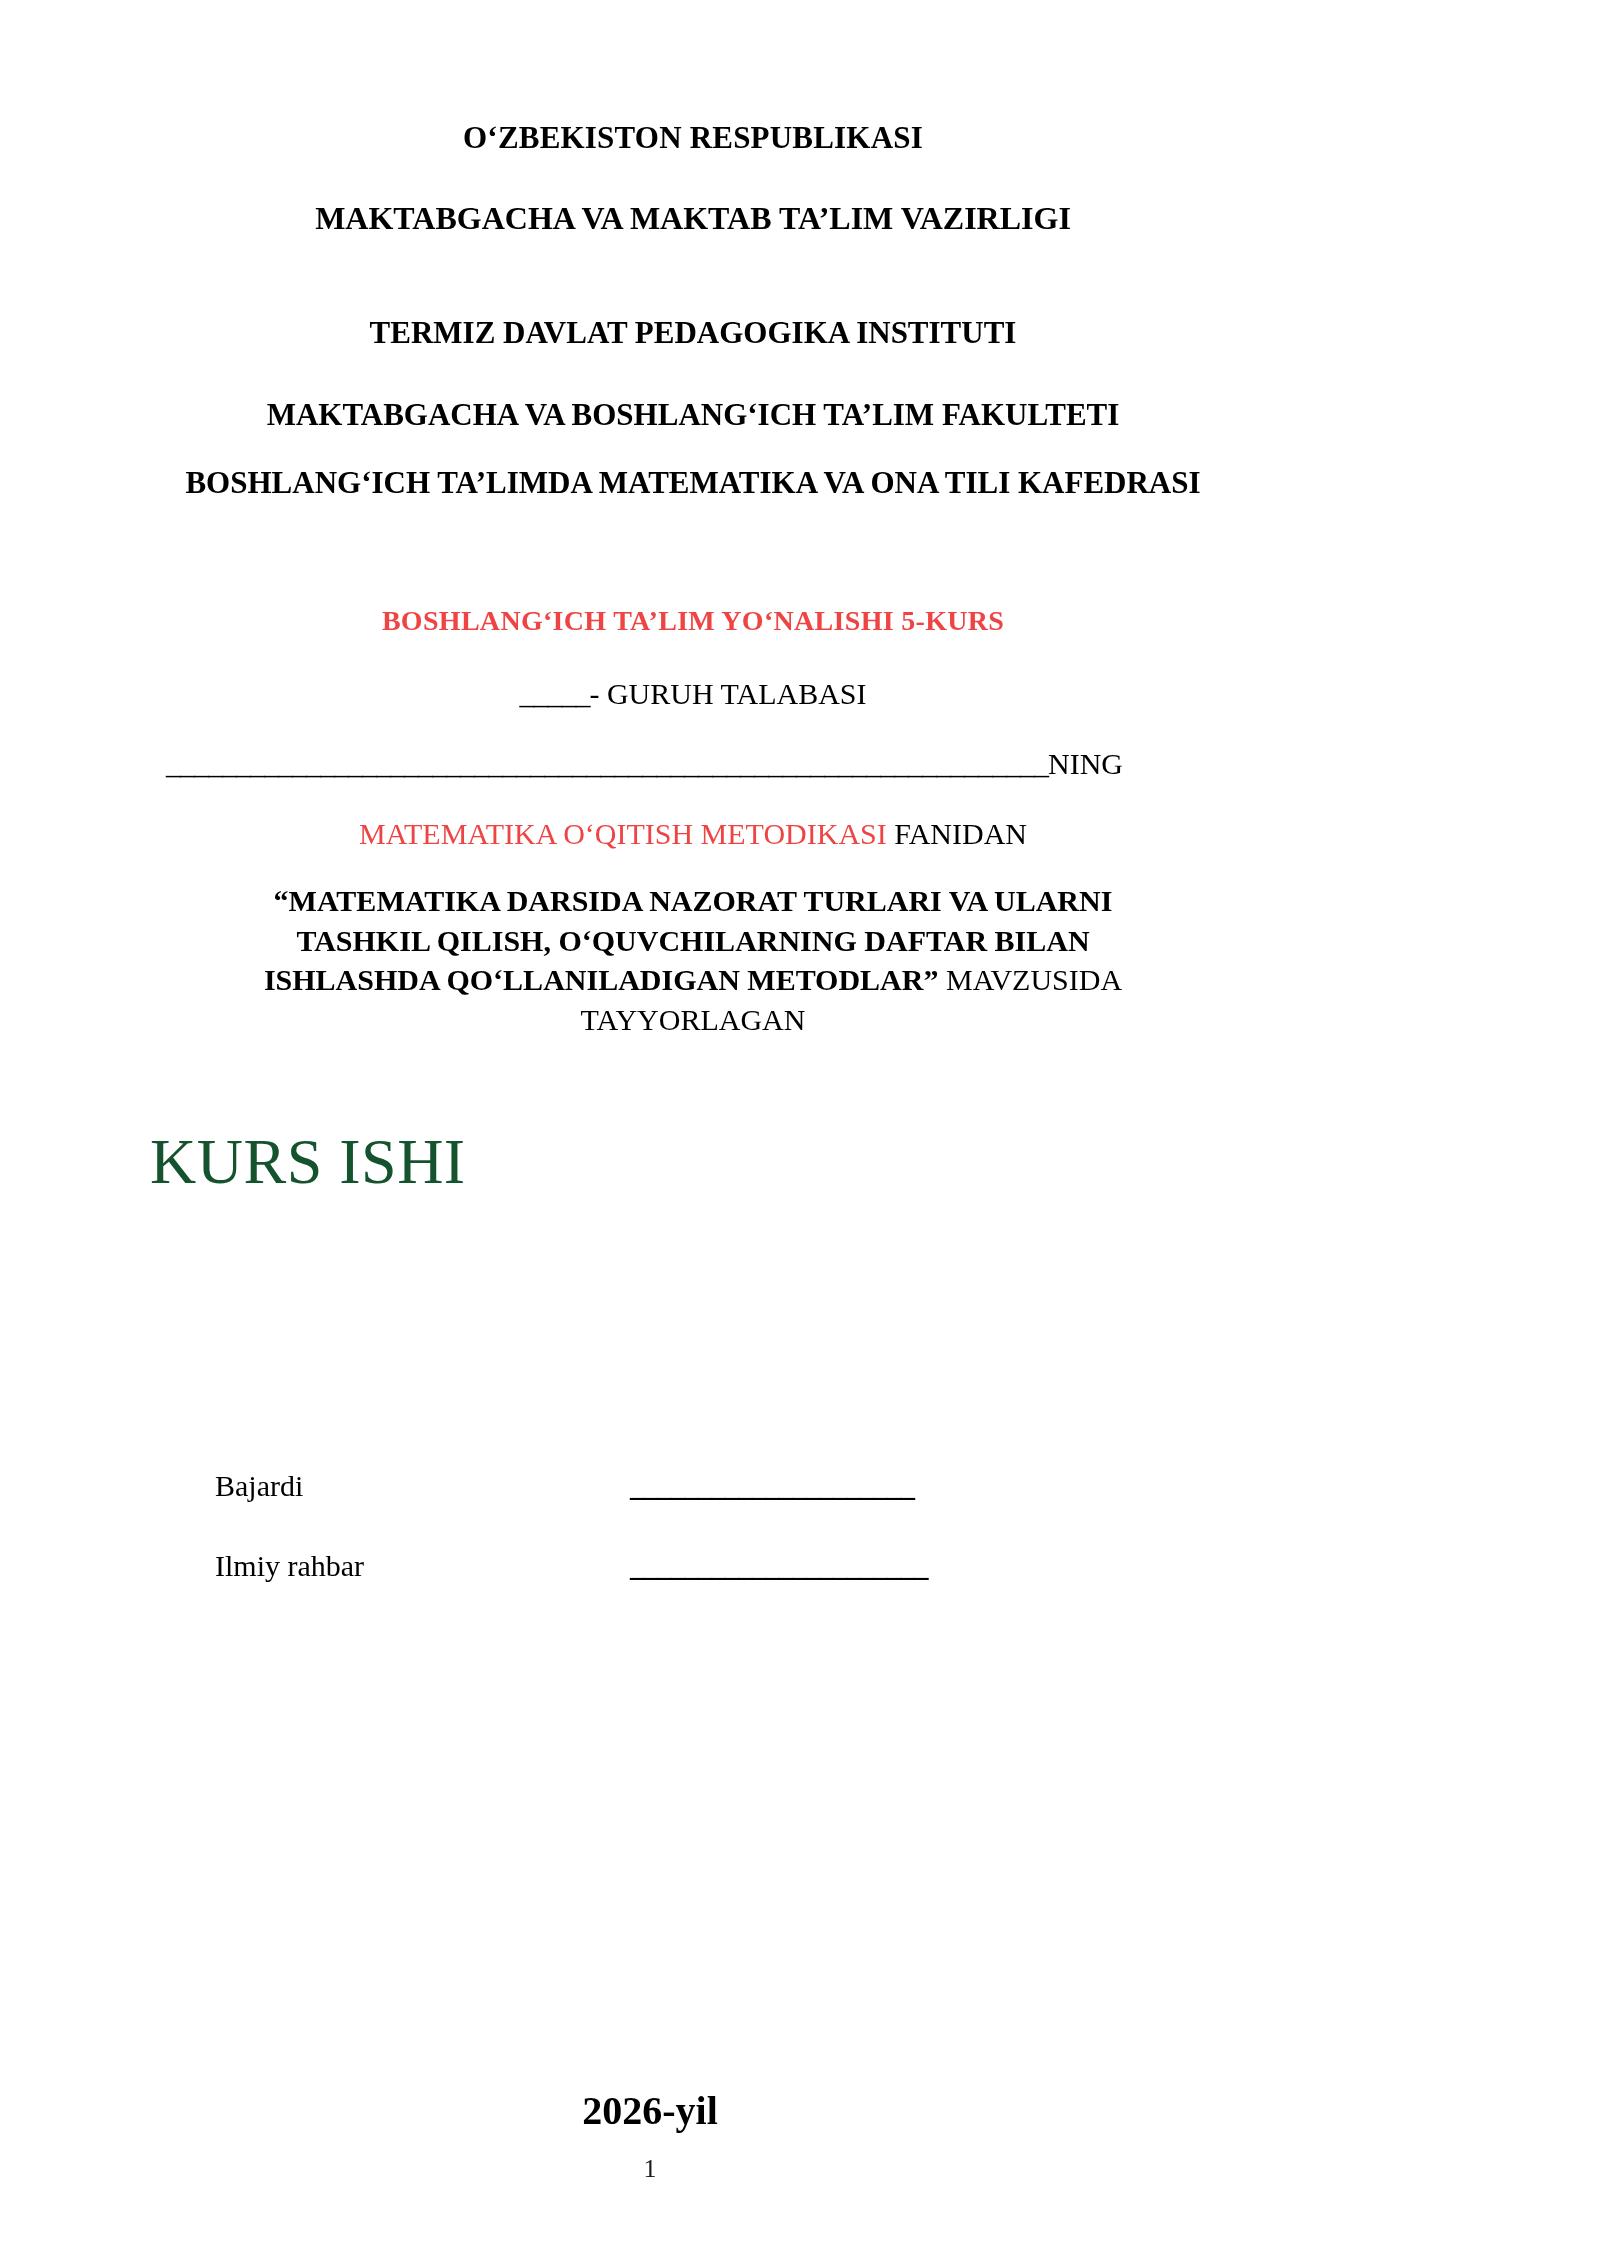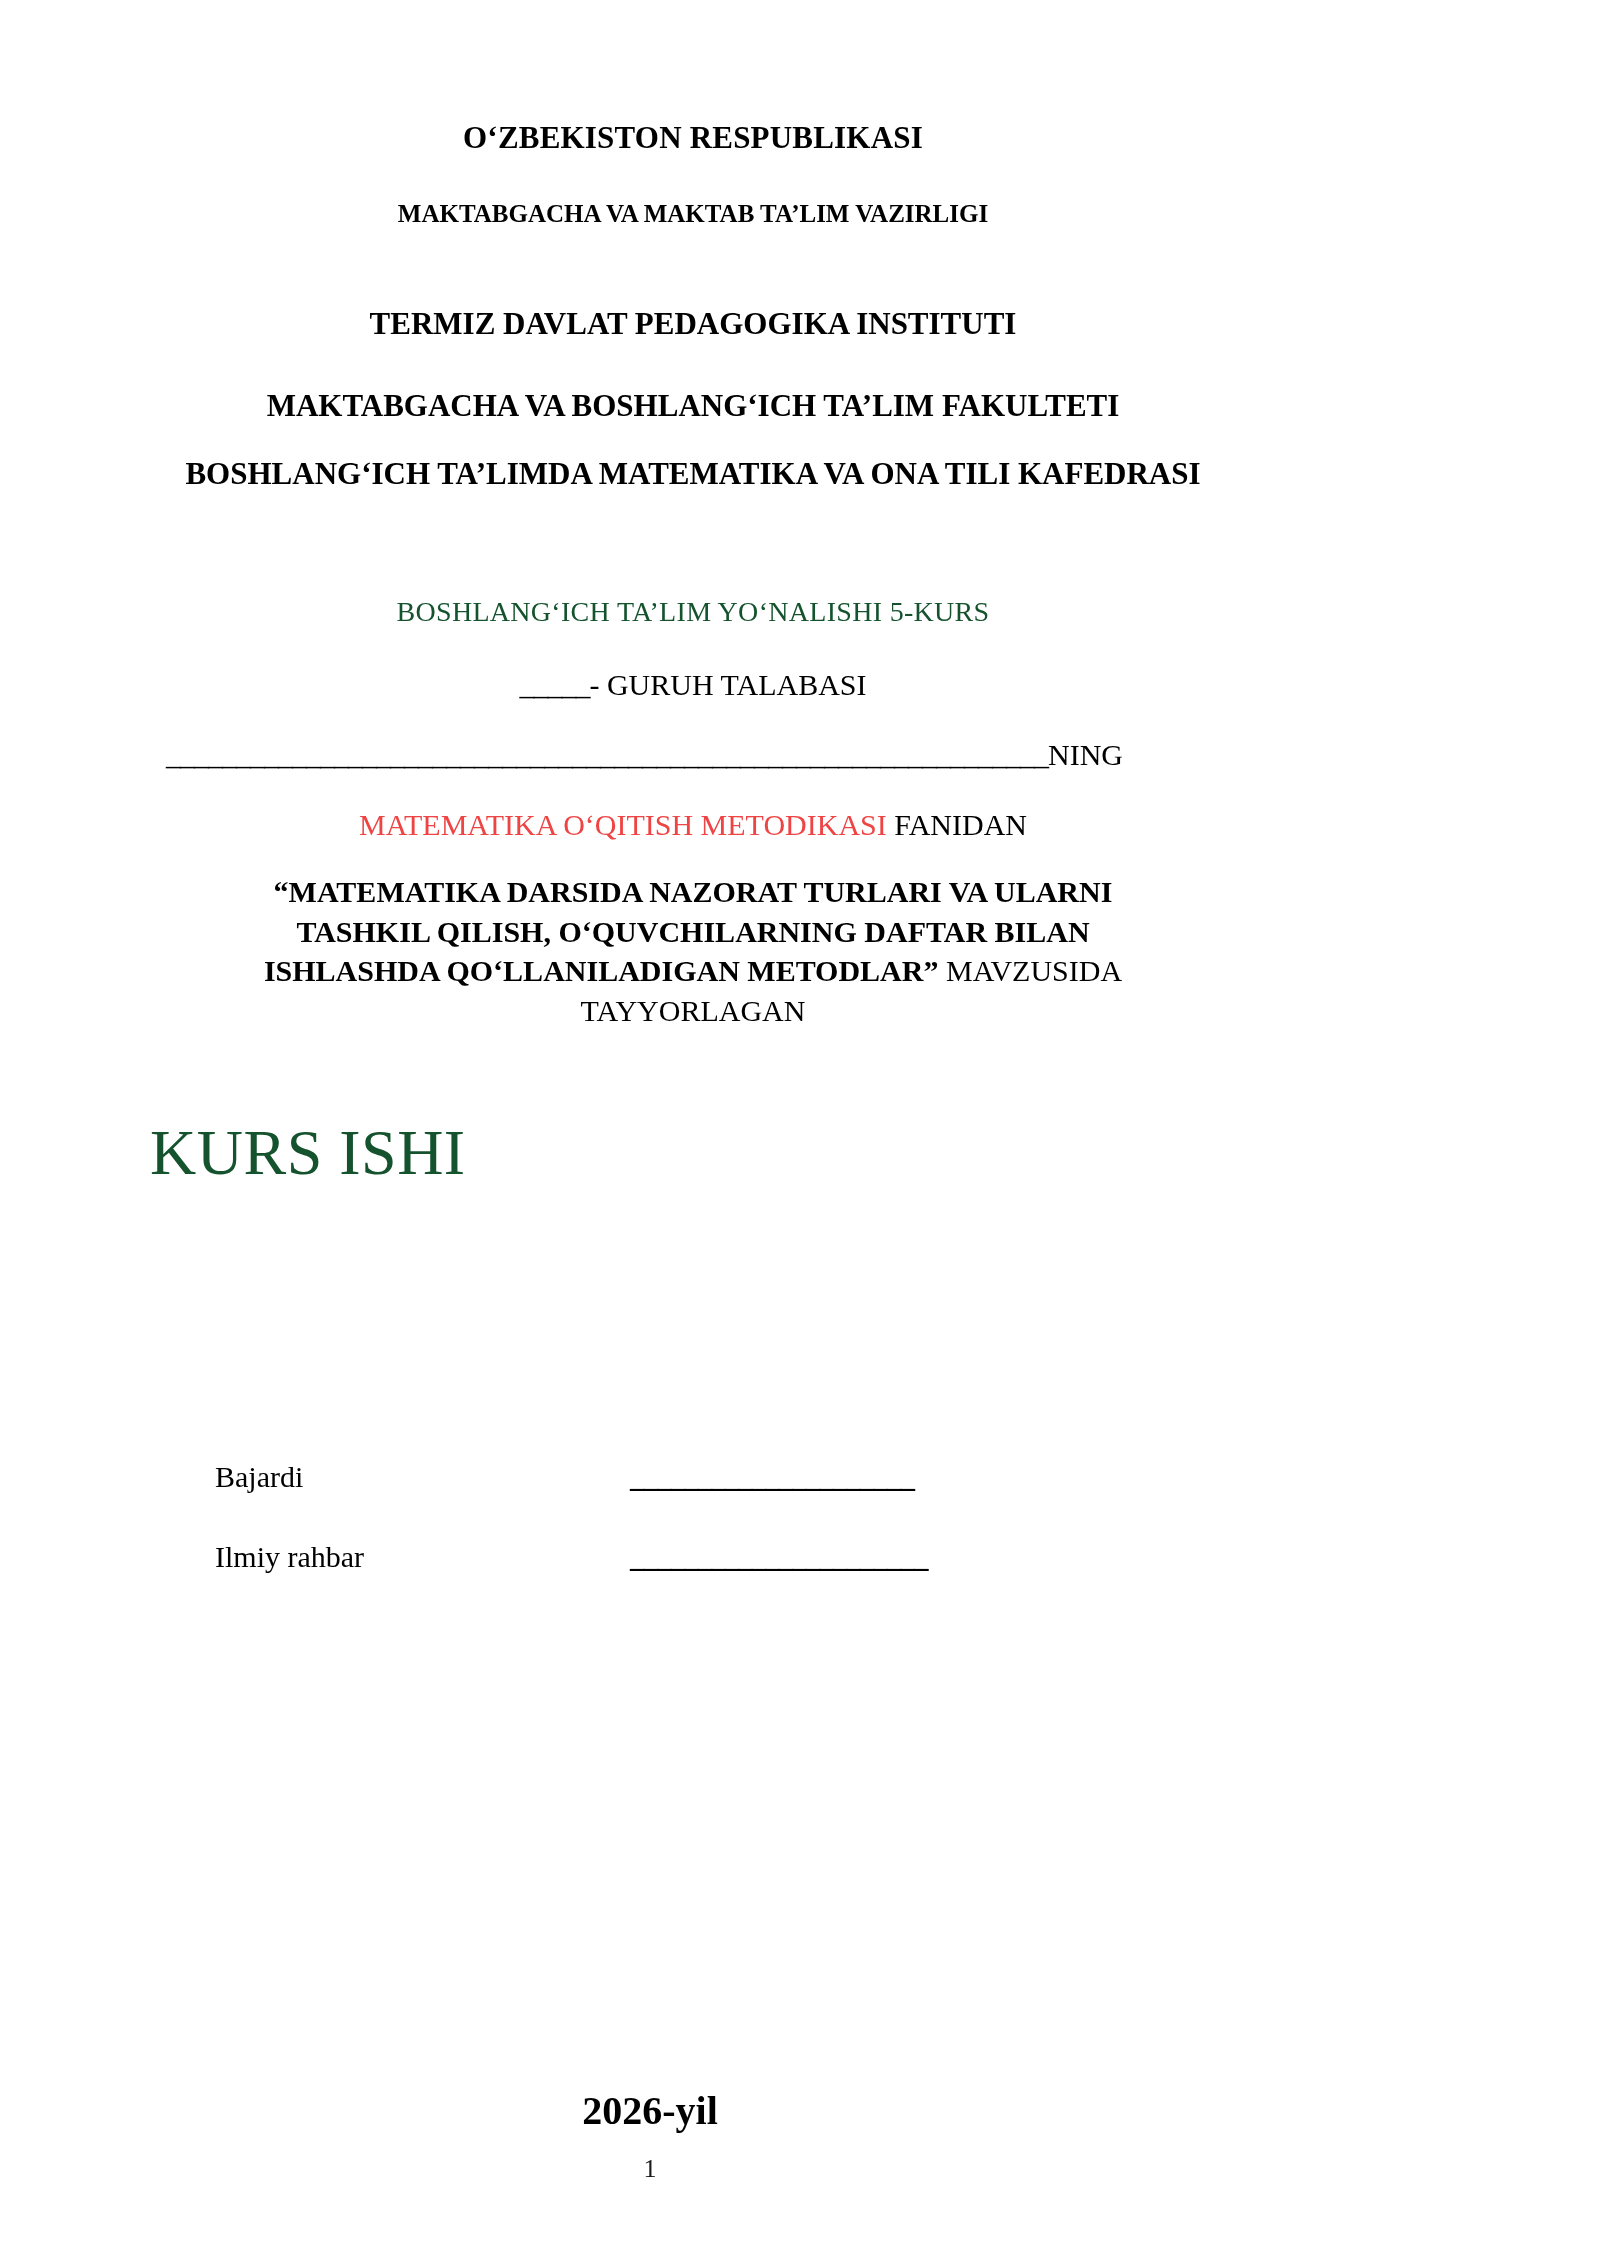--- a/index.html
+++ b/index.html
@@ -25,43 +25,43 @@
   .ctr {
     text-align: center;
   }
   .line-h1 {
     font-size: 31px;
     font-weight: bold;
     letter-spacing: 0.2px;
     margin: 0 0 44px 0;
   }
   .line-h2 {
-    font-size: 25px;
+    font-size: 32px;
     font-weight: bold;
     margin: 0 0 78px 0;
   }
   .line-h3 {
     font-size: 31px;
     font-weight: bold;
     margin: 0 0 46px 0;
   }
   .line-h4 {
     font-size: 31px;
     font-weight: bold;
     margin: 0 0 32px 0;
   }
   .line-h5 {
     font-size: 31px;
     font-weight: bold;
     margin: 9px 0 104px 0;
   }
   .course-line {
     font-size: 28px;
-    font-weight: normal;
-    color: #14532d;
+    font-weight: bold;
+    color: #ef4444;
     margin: 0 0 40px 0;
     letter-spacing: 0.3px;
   }
   .group-line {
     font-size: 30px;
     margin: 0 0 36px 0;
     font-family: Liberation Serif, serif;
   }
   .name-line {
     font-size: 30px;

